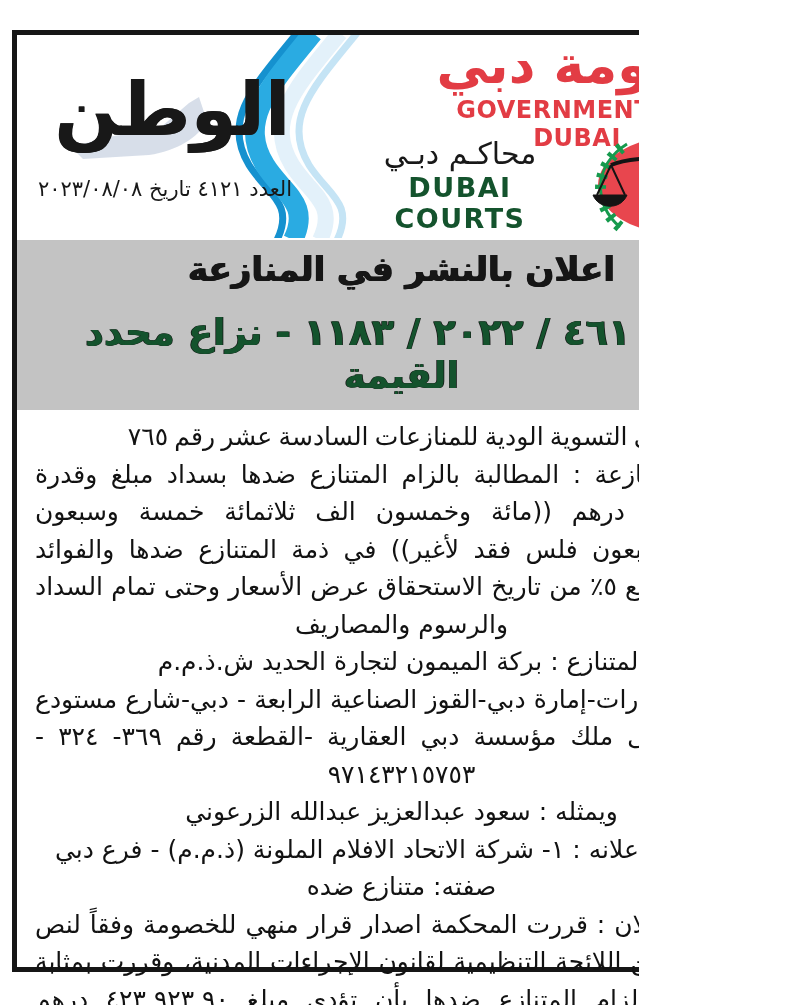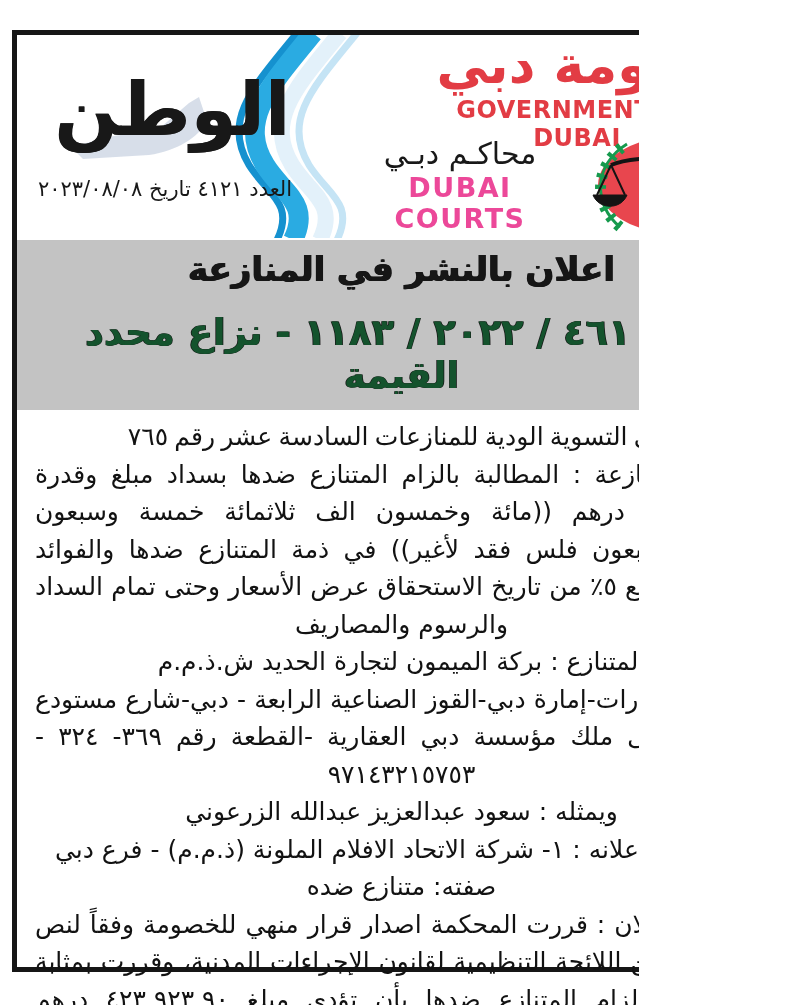--- a/index.html
+++ b/index.html
@@ -41,21 +41,21 @@
     direction:rtl;font-size:52px;line-height:1.1;
     color:var(--logo-red,#e23c44);font-weight:bold;
   }
   .gov-en{
     font-size:24px;font-weight:bold;letter-spacing:.5px;
     color:var(--logo-red,#e23c44);margin-top:2px;
   }
   .courts{position:absolute;left:328px;top:100px;width:420px;display:flex;align-items:center;}
   .courts-text{width:230px;text-align:center;}
   .courts-ar{direction:rtl;font-size:30px;font-weight:normal;color:#181818;line-height:1.2;}
-  .courts-en{font-size:27px;font-weight:bold;letter-spacing:1.5px;color:#ec4899;}
+  .courts-en{font-size:27px;font-weight:bold;letter-spacing:1.5px;color:#14532d;}
   
   .title-bar{
     position:relative;margin-top:2px;
     background:var(--title-bar-gray,#c3c3c3);
     text-align:center;direction:rtl;
     padding:9px 20px 13px;
   }
   .title-l1{
     font-size:34px;font-weight:bold;color:#161616;
     text-shadow:.7px 0 #161616,-.7px 0 #161616;

